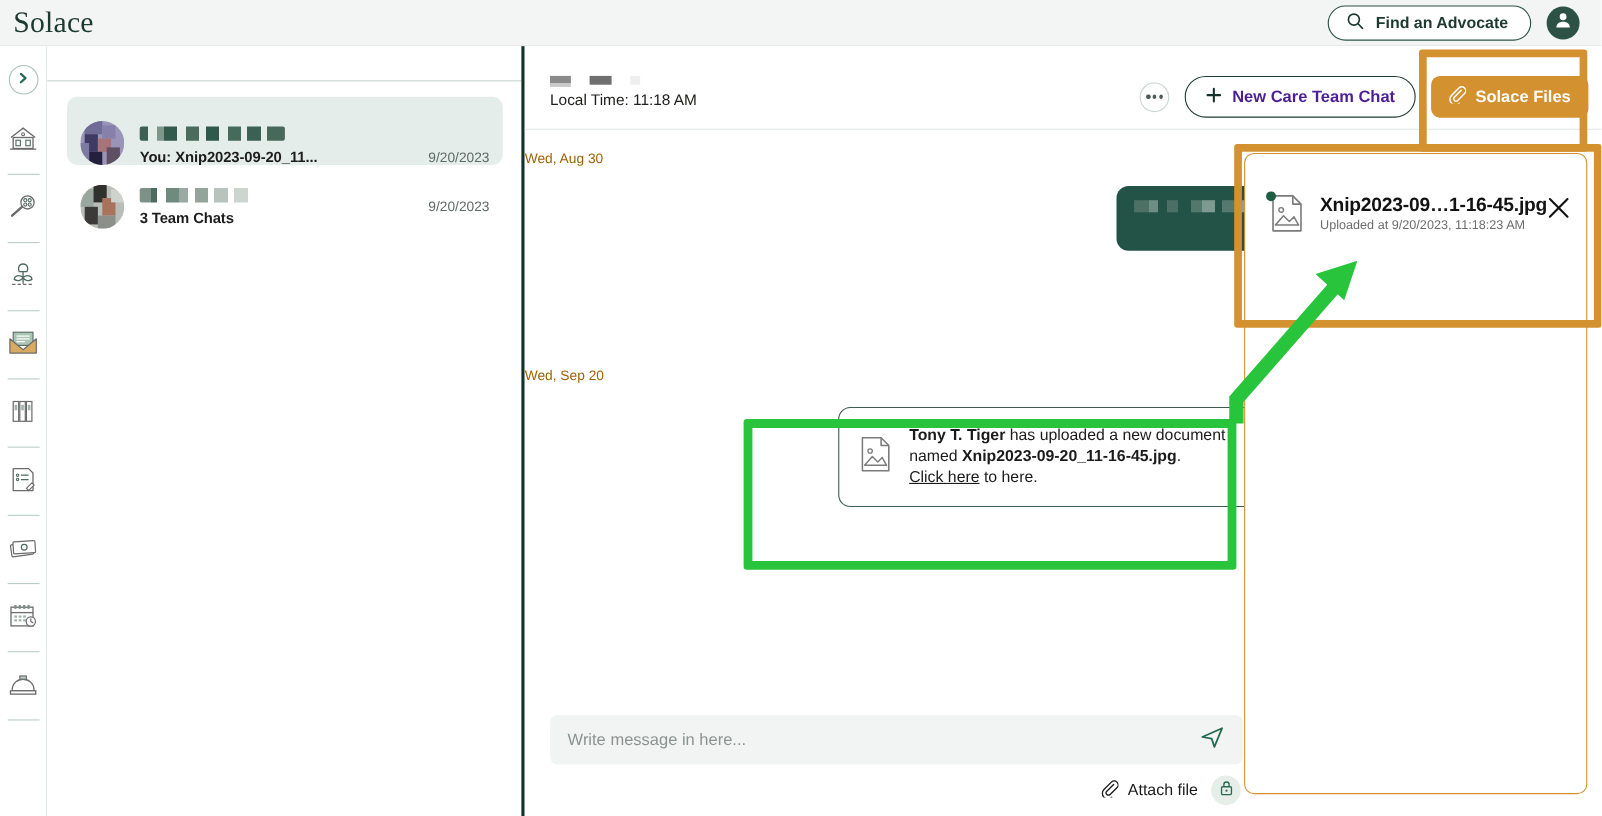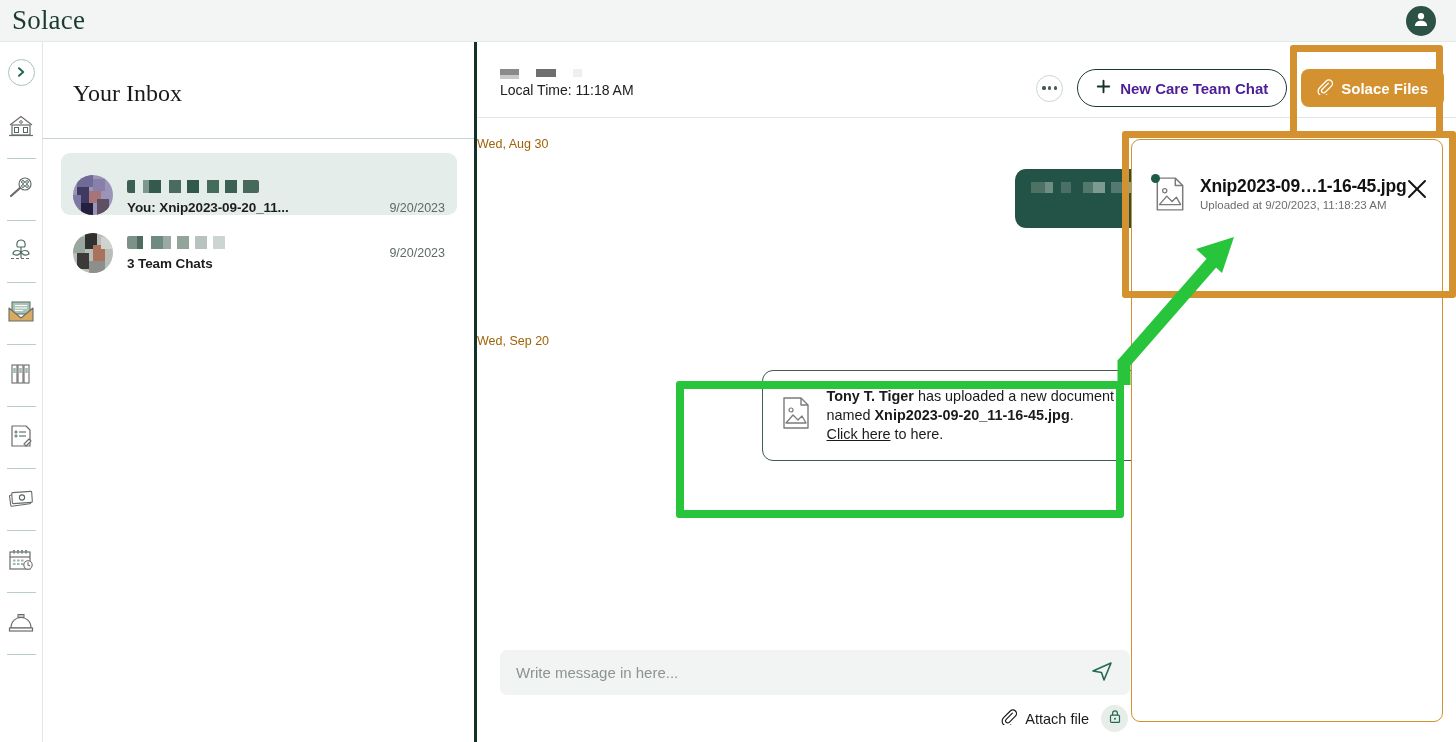--- a/index.html
+++ b/index.html
@@ -205,20 +205,29 @@
   .ann-arrow { position: absolute; left: 1110px; top: 215px; pointer-events: none; }
 </style>
 </head>
 <body>
 
 <div class="app">
 
   <div class="topbar">
     <div class="brand">Solace</div>
     <div class="topbar-right">
+      <div class="find-advocate">
+        <span>
+          <svg width="16" height="16" viewBox="0 0 16 16">
+              <circle cx="6.8" cy="6.8" r="5" fill="none" stroke="#1d3a31" stroke-width="1.5"></circle>
+              <line x1="10.4" y1="10.4" x2="14.6" y2="14.8" stroke="#1d3a31" stroke-width="1.5" stroke-linecap="round"></line>
+            </svg>
+        </span>
+        <span>Find an Advocate</span>
+      </div>
       <div class="avatar-top">
         <span>
           <svg width="18" height="18" viewBox="0 0 18 18">
               <circle cx="9" cy="6.2" r="3.1" fill="#ffffff"></circle>
               <path d="M2.9 16c0-3.3 2.7-5.2 6.1-5.2s6.1 1.9 6.1 5.2z" fill="#ffffff"></path>
             </svg>
         </span>
       </div>
     </div>
   </div>
@@ -347,21 +356,20 @@
         <svg width="28" height="26" viewBox="0 0 28 26">
           <path d="M4 19 C4 12 9 8.5 14 8.5 C19 8.5 24 12 24 19 Z" fill="#fff" stroke="#6b6b6b" stroke-width="1.2"></path>
           <rect x="11" y="5.5" width="6" height="3" fill="#b9c8c1" stroke="#6b6b6b" stroke-width="1"></rect>
           <rect x="2.5" y="19" width="23" height="3" fill="#fff" stroke="#6b6b6b" stroke-width="1.2"></rect>
         </svg>
       </span>
     </div>
   </div>
 
   <div class="inbox">
-    <div class="inbox-title">Your Inbox</div>
     <div class="inbox-sep"></div>
     <div class="inbox-list">
 
       <div class="inbox-row selected">
         <div class="row-avatar">
           <svg width="40" height="40" viewBox="0 0 10 10">
             <rect width="10" height="10" fill="#9a95b8"></rect>
             <rect x="1" y="0" width="4" height="3" fill="#6f6a96"></rect>
             <rect x="5" y="1" width="3" height="3" fill="#8780ab"></rect>
             <rect x="1" y="3" width="3" height="4" fill="#3f3a62"></rect>

